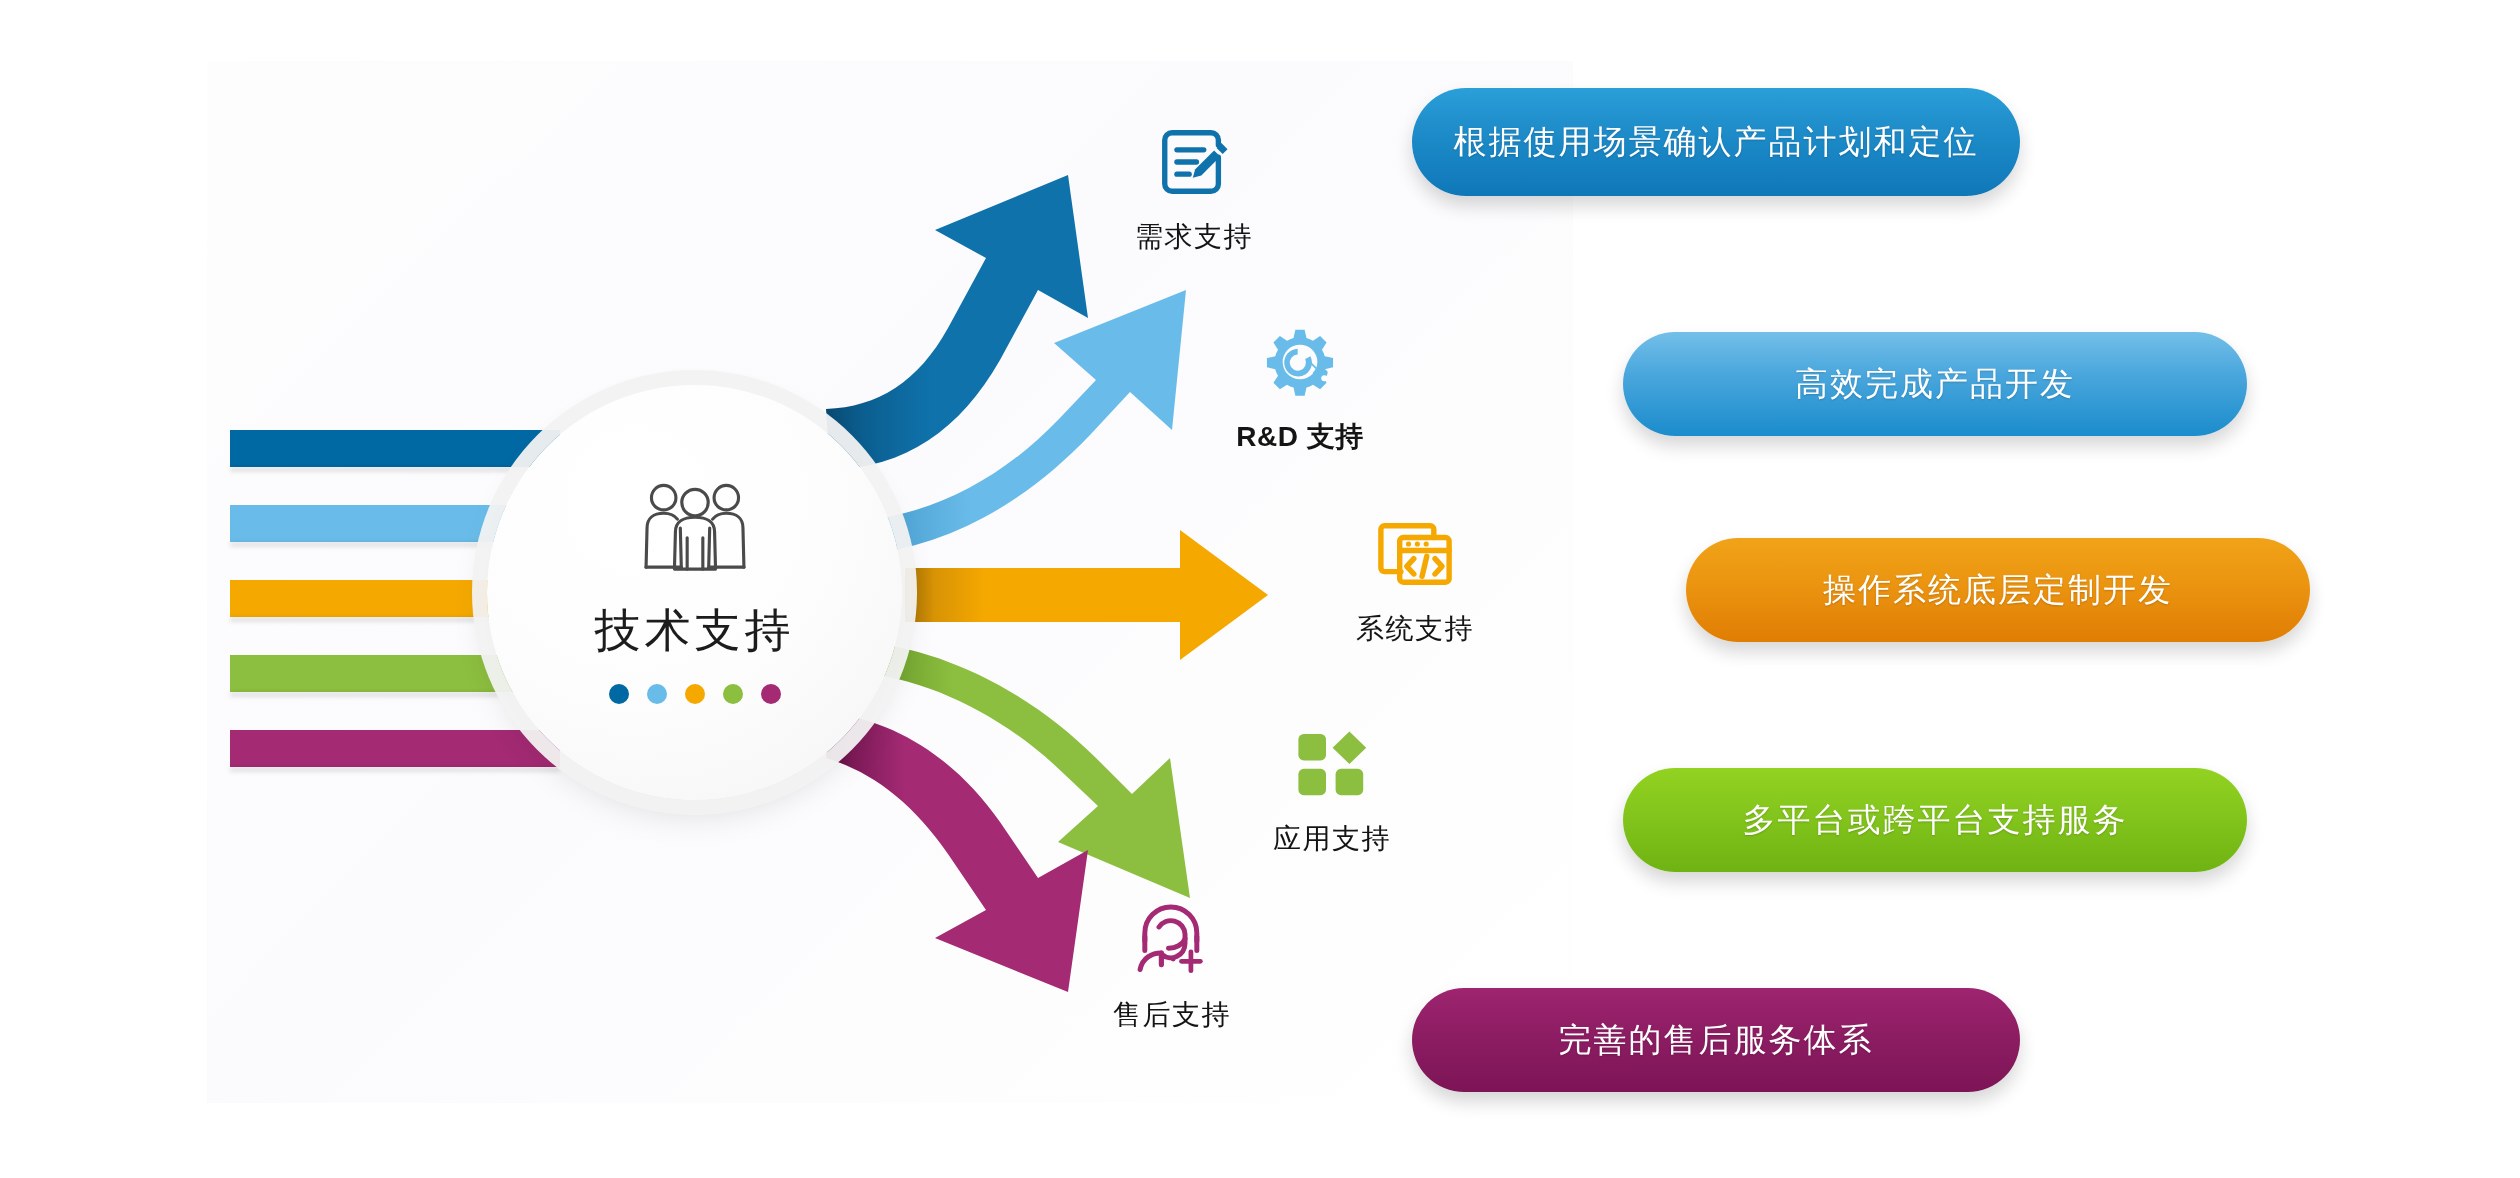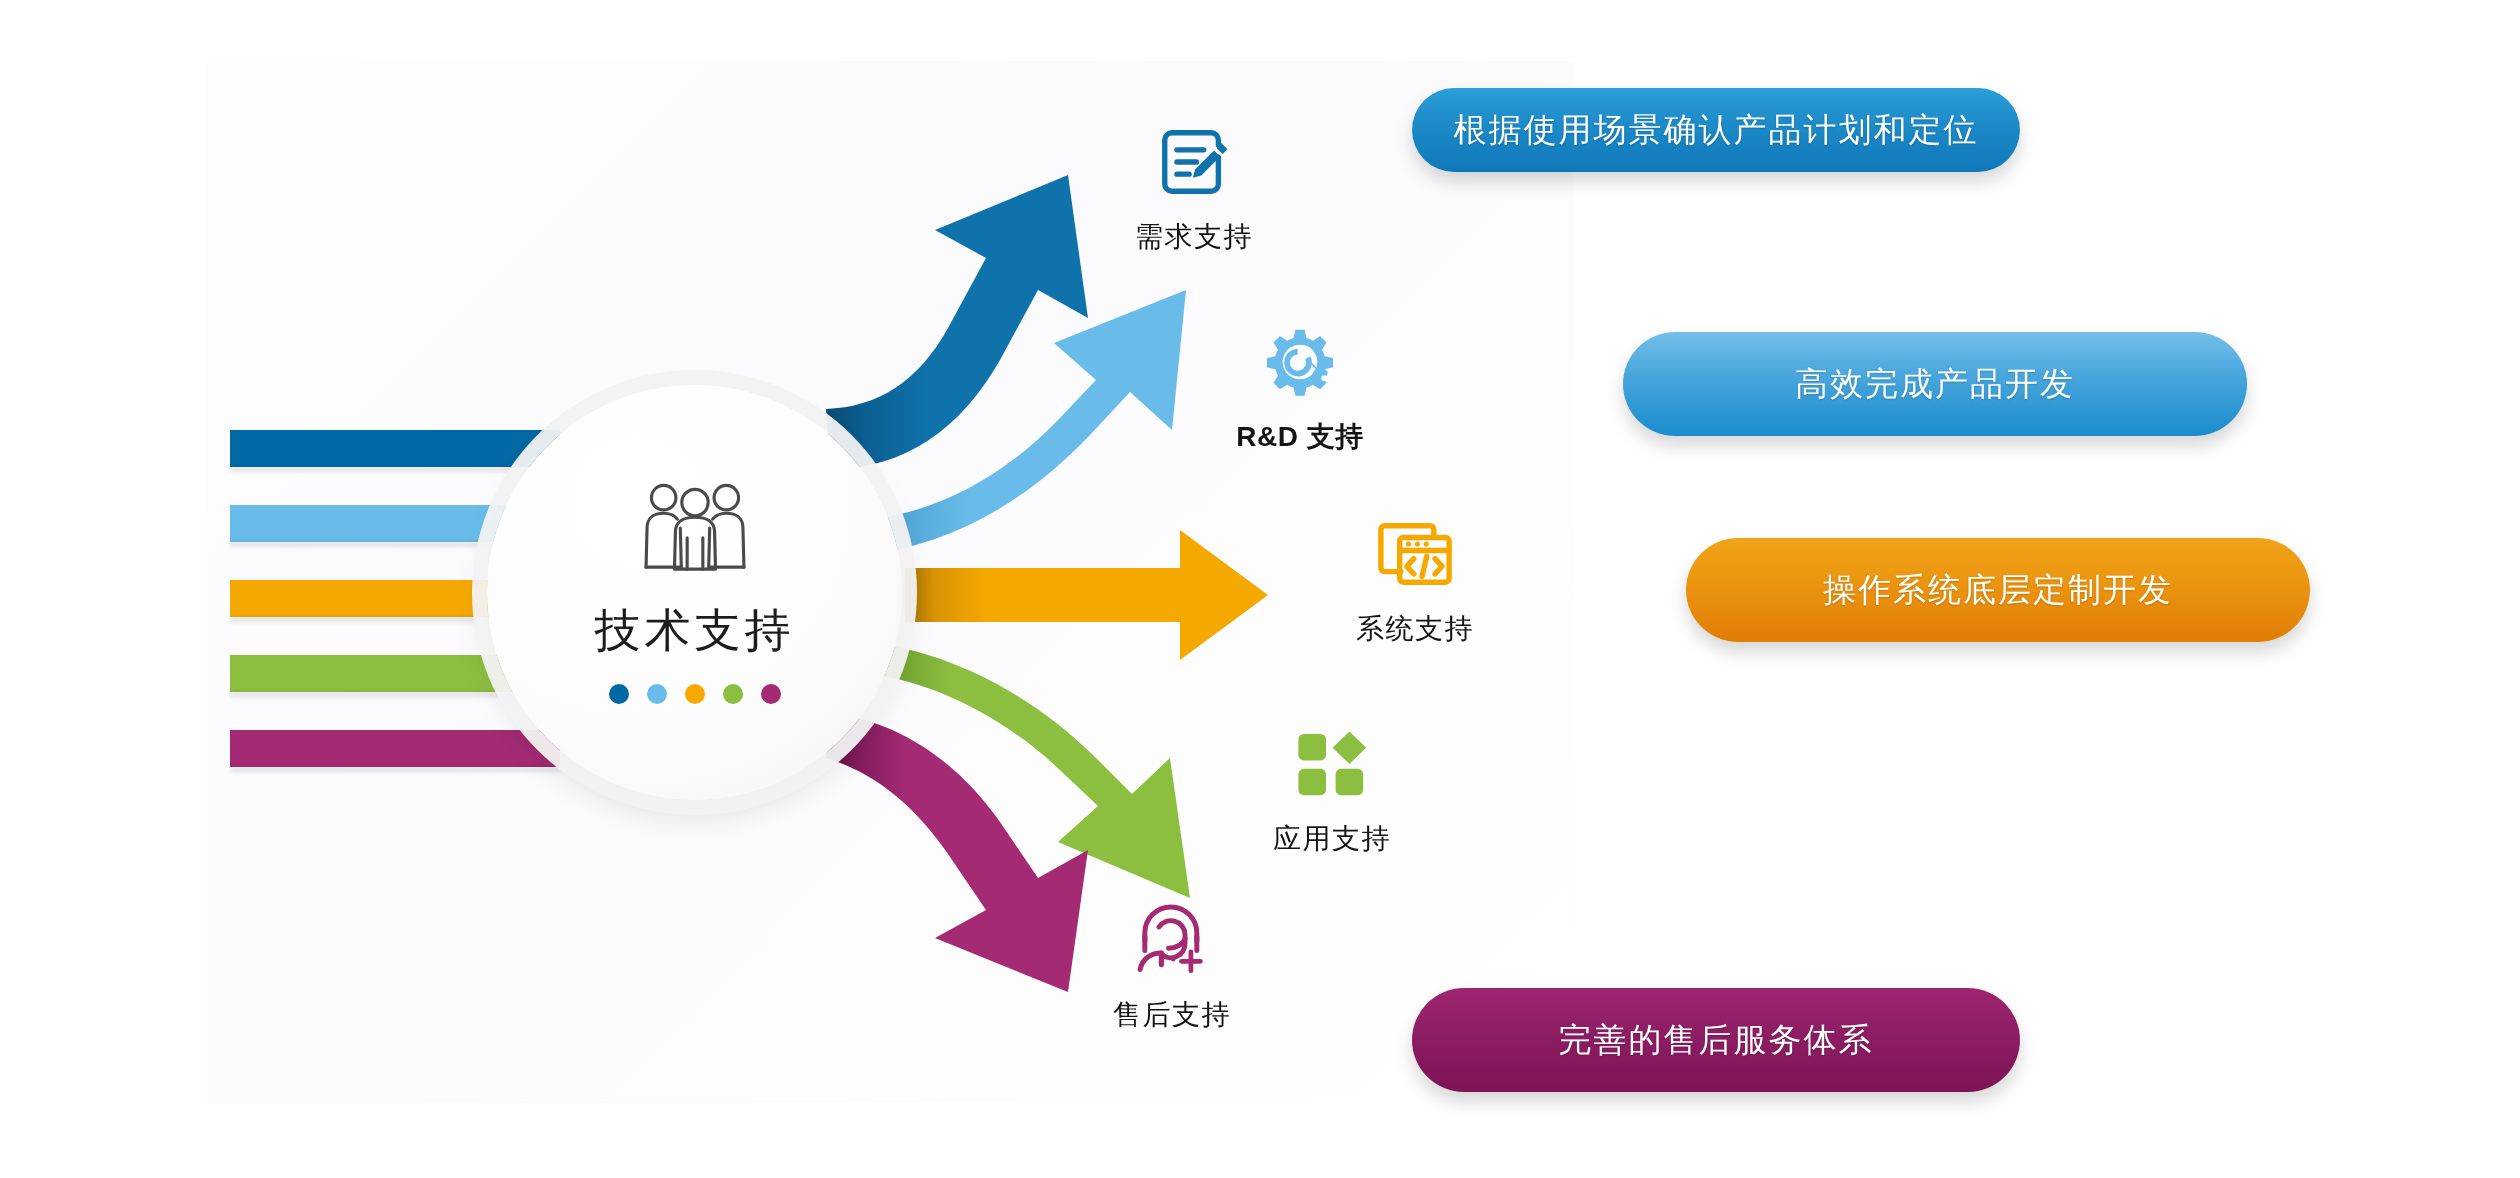--- a/index.html
+++ b/index.html
@@ -104,21 +104,21 @@
     display:flex;align-items:center;justify-content:center;
     border-radius:200px;
     color:#ffffff;
     font-size:33px;
     letter-spacing:2px;
     white-space:nowrap;
     box-shadow:0 10px 18px rgba(0,0,0,0.16);
     z-index:6;
     text-shadow:0 1px 2px rgba(0,0,0,0.18);
   }
-  .pill.p0{left:1412px;top:88px;width:608px;height:84px;
+  .pill.p0{left:1412px;top:88px;width:608px;height:108px;
     background:linear-gradient(180deg,#2a9fd8 0%,#1f8ecb 35%,#0f77b8 100%);}
   .pill.p1{left:1623px;top:332px;width:624px;height:104px;
     background:linear-gradient(180deg,#74bfe8 0%,#4aa7dd 40%,#1b8ccc 100%);}
   .pill.p2{left:1686px;top:538px;width:624px;height:104px;
     background:linear-gradient(180deg,#f0a318 0%,#eb9410 45%,#e07d04 100%);}
   .pill.p3{left:1623px;top:768px;width:624px;height:104px;
     background:linear-gradient(180deg,#92d221 0%,#83c51c 45%,#6fb313 100%);}
   .pill.p4{left:1412px;top:988px;width:608px;height:104px;
     background:linear-gradient(180deg,#9e2470 0%,#8d1d63 45%,#7d1456 100%);}
 </style>
@@ -350,15 +350,16 @@
         </g>
         <circle cx="34" cy="47" r="2.1" fill="#a32a73"></circle>
       </svg>
     </div>
     <div class="node-label">售后支持</div>
   </div>
 
   <div class="pill p0">根据使用场景确认产品计划和定位</div>
   <div class="pill p1">高效完成产品开发</div>
   <div class="pill p2">操作系统底层定制开发</div>
+  <div class="pill p3">多平台或跨平台支持服务</div>
   <div class="pill p4">完善的售后服务体系</div>
 
 </div>
 
 </body></html>

